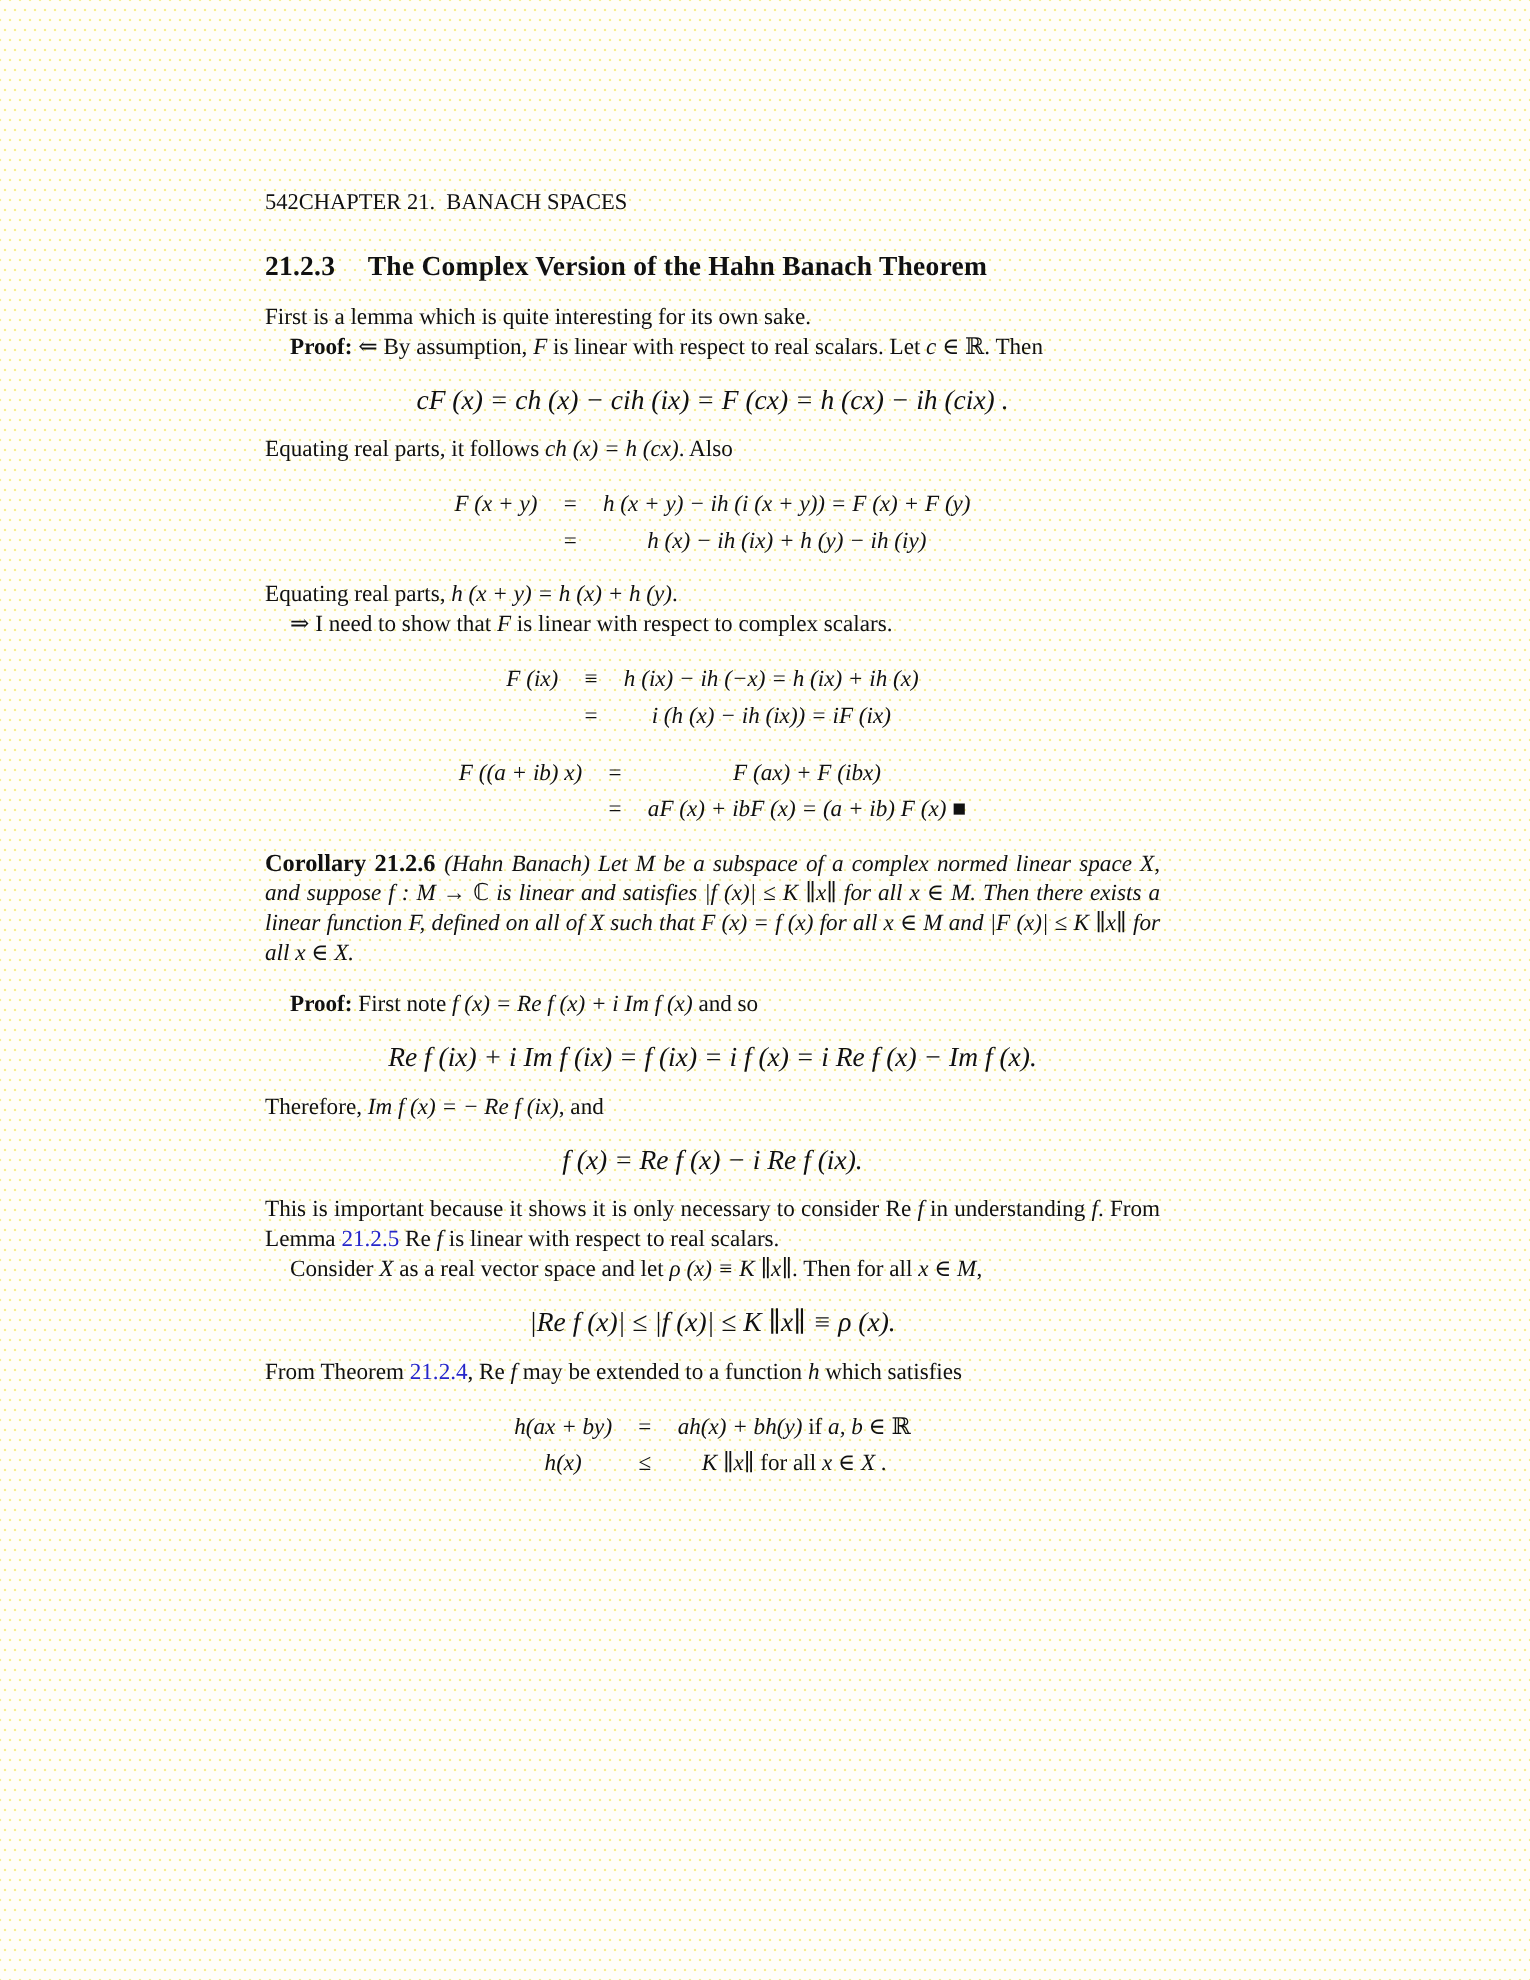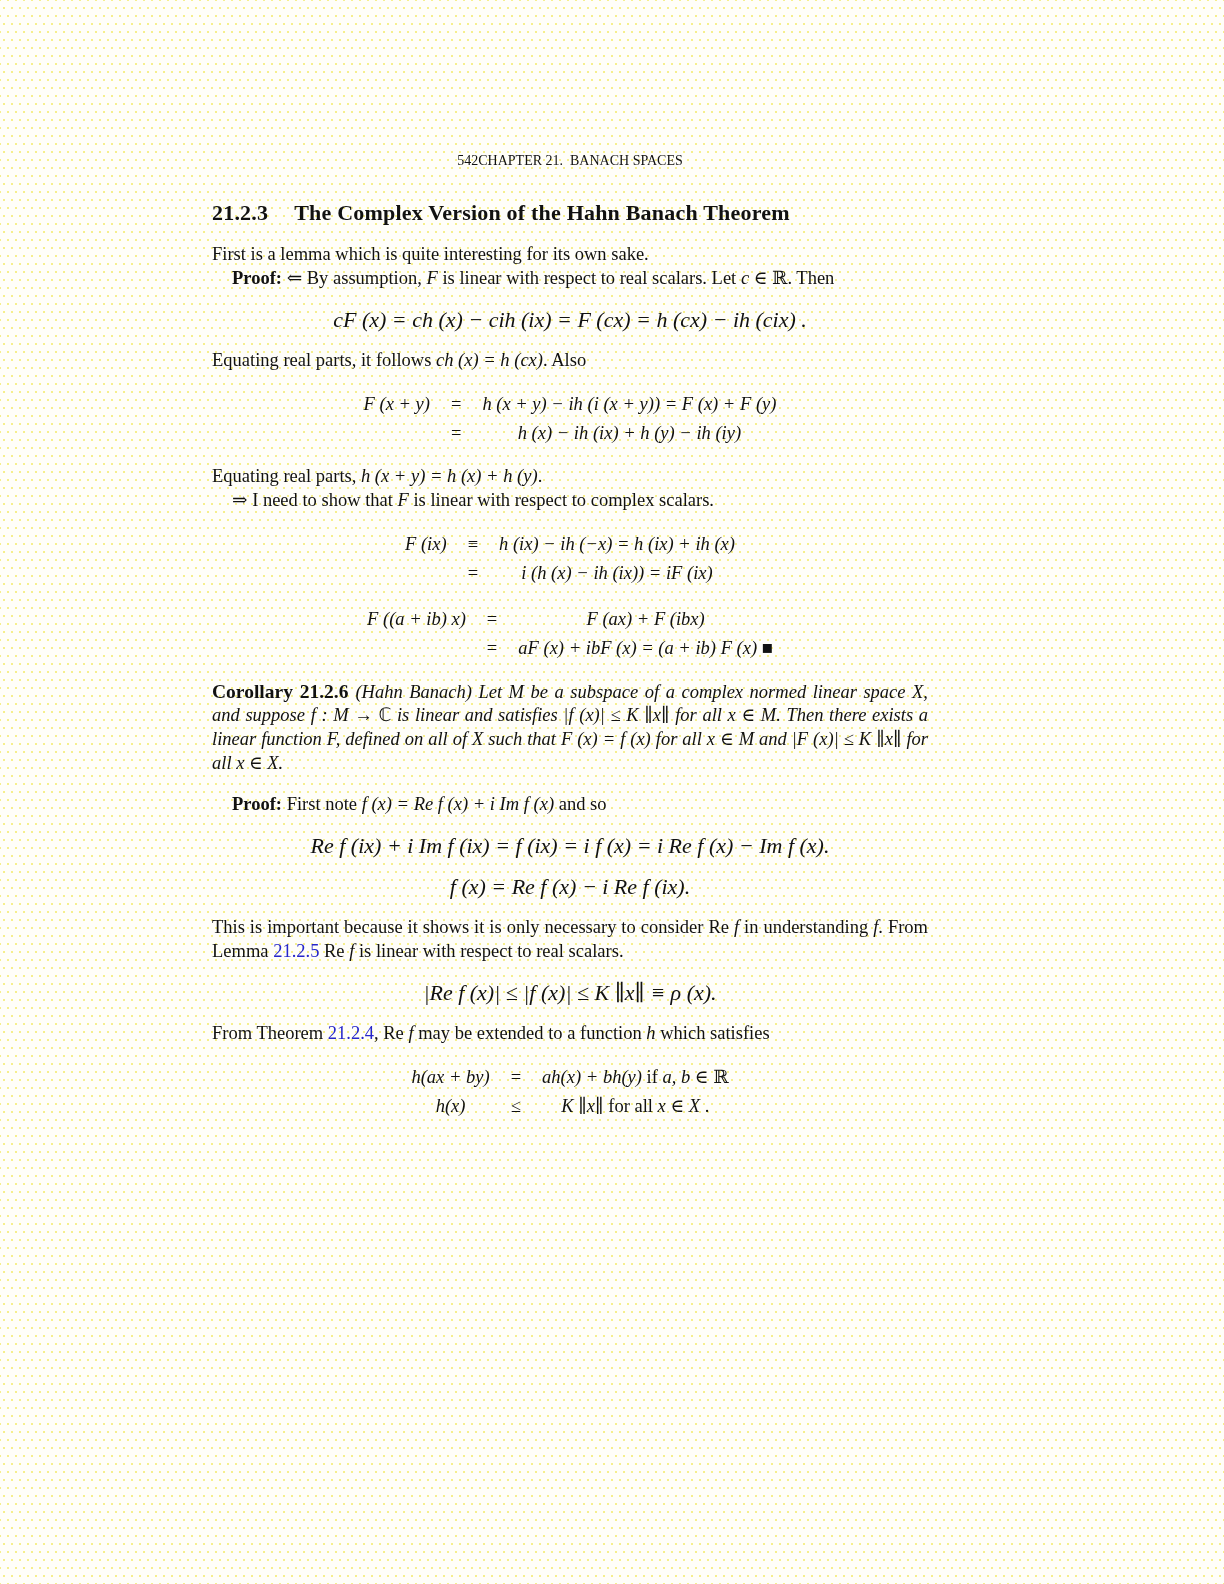--- a/index.html
+++ b/index.html
@@ -12,22 +12,22 @@
     background-color:#fffef9;
     background-image:
       radial-gradient(circle, var(--dot) 0.9px, rgba(255,255,255,0) 1.3px),
       radial-gradient(circle, var(--dot) 0.9px, rgba(255,255,255,0) 1.3px);
     background-size:8px 16px, 8px 16px;
     background-position:0 0, 4px 8px;
   }
   .page { position:relative; width:1224px; height:1584px; overflow:hidden; }
   .running-header {
     position:absolute; top:150px; left:212px; width:716px;
-    display:flex; justify-content:center; align-items:baseline;
-    font-size:14px; line-height:22px;
+    display:flex; justify-content:flex-start; align-items:baseline;
+    font-size:18px; line-height:22px;
   }
   .running-header span { white-space:pre; }
   #content { position:absolute; top:200px; left:212px; width:716px; }
 
   .section-heading {
     font-size:22px; font-weight:bold; line-height:26px;
     margin:0 0 17px 0; letter-spacing:0.2px;
   }
   .section-heading .sec-num { margin-right:26px; }
 
@@ -102,22 +102,24 @@
         </div>
         <div class="eqrow">
           <div class="eqcell lhs"></div>
           <div class="eqcell rel"><span class="s-n">=</span></div>
           <div class="eqcell rhs"><span class="s-i">aF (x) + ibF (x) = (a + ib) F (x)</span><span class="s-n">  ■</span></div>
         </div>
       </div>
       <p class="para theorem"><span class="s-bl">Corollary 21.2.6</span><span class="s-i">(Hahn Banach) Let M be a subspace of a complex normed linear space X, and suppose f : M → ℂ is linear and satisfies |f (x)| ≤ K ∥x∥ for all x ∈ M. Then there exists a linear function F, defined on all of X such that F (x) = f (x) for all x ∈ M and |F (x)| ≤ K ∥x∥ for all x ∈ X.</span></p>
       <p class="para indent"><span class="s-b">Proof: </span><span class="s-n">First note </span><span class="s-i">f (x) = Re f (x) + i Im f (x)</span><span class="s-n">  and so</span></p>
       <div class="eq"><span class="s-i">Re f (ix) + i Im f (ix) = f (ix) = i f (x) = i Re f (x) − Im f (x).</span></div>
+      <p class="para"><span class="s-n">Therefore, </span><span class="s-i">Im f (x) = − Re f (ix)</span><span class="s-n">, and</span></p>
       <div class="eq"><span class="s-i">f (x) = Re f (x) − i Re f (ix).</span></div>
       <p class="para"><span class="s-n">This is important because it shows it is only necessary to consider Re </span><span class="s-i">f</span><span class="s-n"> in understanding </span><span class="s-i">f</span><span class="s-n">. From Lemma </span><a class="s-a" href="#">21.2.5</a><span class="s-n"> Re </span><span class="s-i">f</span><span class="s-n"> is linear with respect to real scalars.</span></p>
+      <p class="para indent"><span class="s-n">Consider </span><span class="s-i">X</span><span class="s-n"> as a real vector space and let </span><span class="s-i">ρ (x) ≡ K ∥x∥</span><span class="s-n">. Then for all </span><span class="s-i">x ∈ M</span><span class="s-n">,</span></p>
       <div class="eq"><span class="s-i">|Re f (x)| ≤ |f (x)| ≤ K ∥x∥ ≡ ρ (x).</span></div>
       <p class="para"><span class="s-n">From Theorem </span><a class="s-a" href="#">21.2.4</a><span class="s-n">, Re </span><span class="s-i">f</span><span class="s-n"> may be extended to a function </span><span class="s-i">h</span><span class="s-n"> which satisfies</span></p>
       <div class="eqalign">
         <div class="eqrow">
           <div class="eqcell lhs"><span class="s-i">h(ax + by)</span></div>
           <div class="eqcell rel"><span class="s-n">=</span></div>
           <div class="eqcell rhs"><span class="s-i">ah(x) + bh(y)</span><span class="s-n"> if </span><span class="s-i">a, b</span><span class="s-n"> ∈ ℝ</span></div>
         </div>
         <div class="eqrow">
           <div class="eqcell lhs"><span class="s-i">h(x)</span></div>

